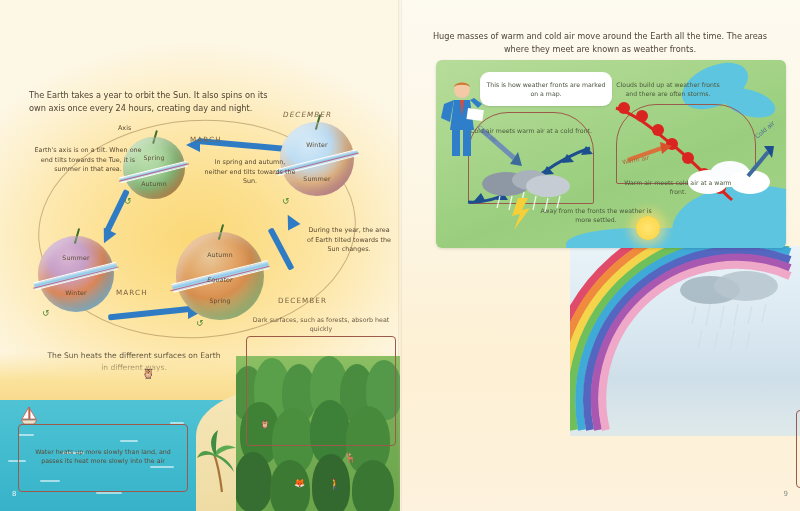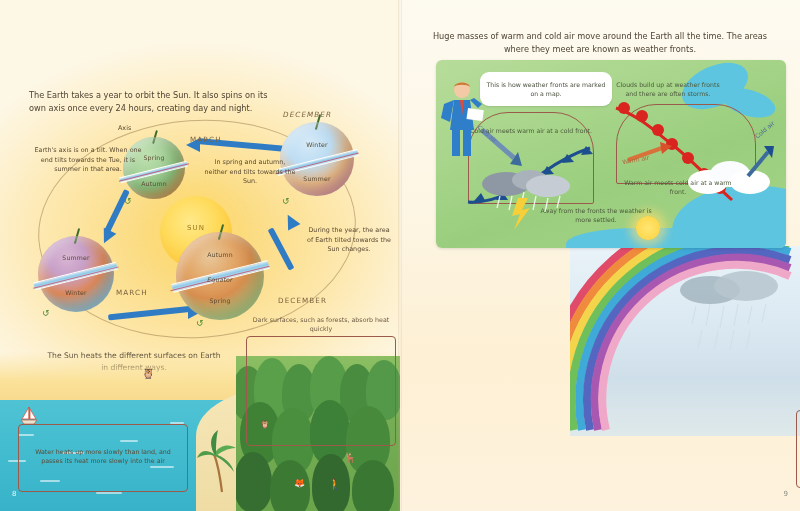--- a/index.html
+++ b/index.html
@@ -186,23 +186,20 @@
 <body>
 
 <div id="spread">
 
   <div class="page-left">
 
     <div class="intro2">The Earth takes a year to orbit the Sun. It also spins on its own axis once every 24 hours, creating day and night.</div>
 
     <div class="orbit"></div>
 
-    <div class="sun">
-      <div class="sun-label">SUN</div>
-    </div>
 
     <div class="arrow" style="left:186px; top:138px; width:100px; height:14px;">
       <div class="shaft" style="left:12px; top:4px; width:88px; height:6px; transform:rotate(5deg);"></div>
       <div class="head" style="left:0; top:0; border-top:7px solid transparent; border-bottom:7px solid transparent; border-right:14px solid #2f7cc4;"></div>
     </div>
     <div class="arrow" style="left:94px; top:186px; width:46px; height:60px;">
       <div class="shaft" style="left:20px; top:2px; width:6px; height:46px; transform:rotate(26deg);"></div>
       <div class="head" style="left:6px; top:44px; border-left:7px solid transparent; border-right:7px solid transparent; border-top:14px solid #2f7cc4; transform:rotate(26deg);"></div>
     </div>
     <div class="arrow" style="left:108px; top:302px; width:100px; height:22px;">

